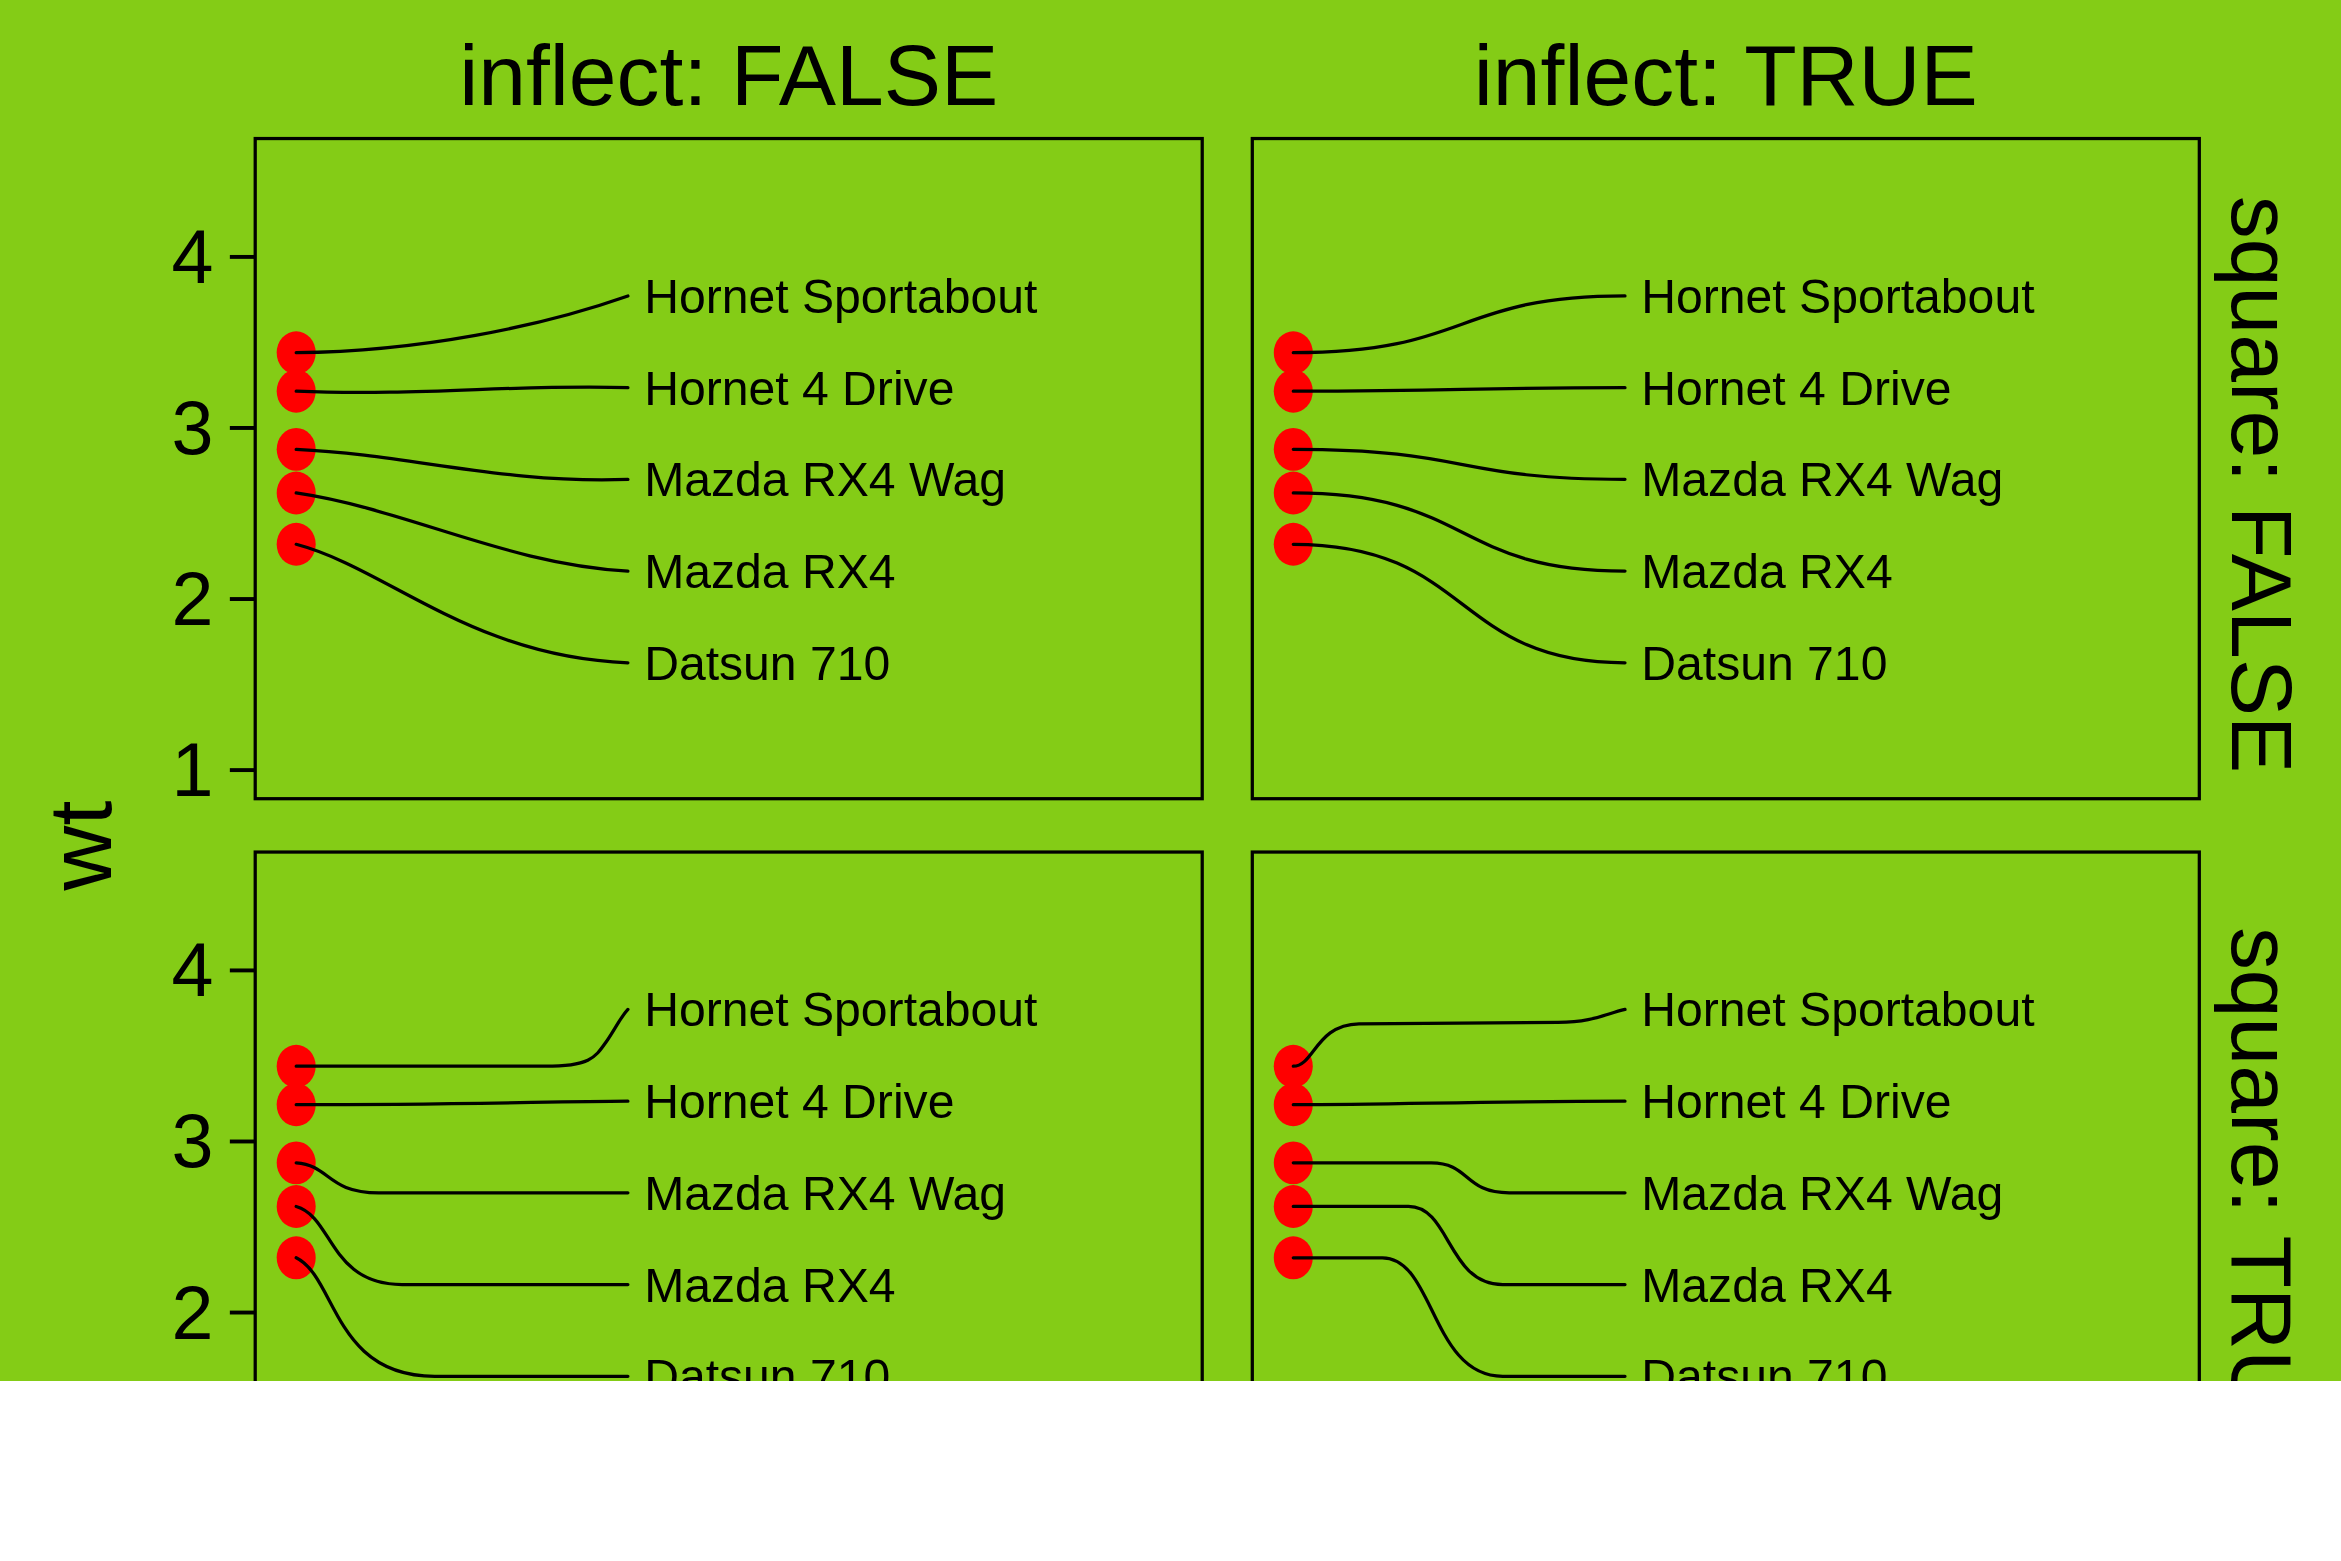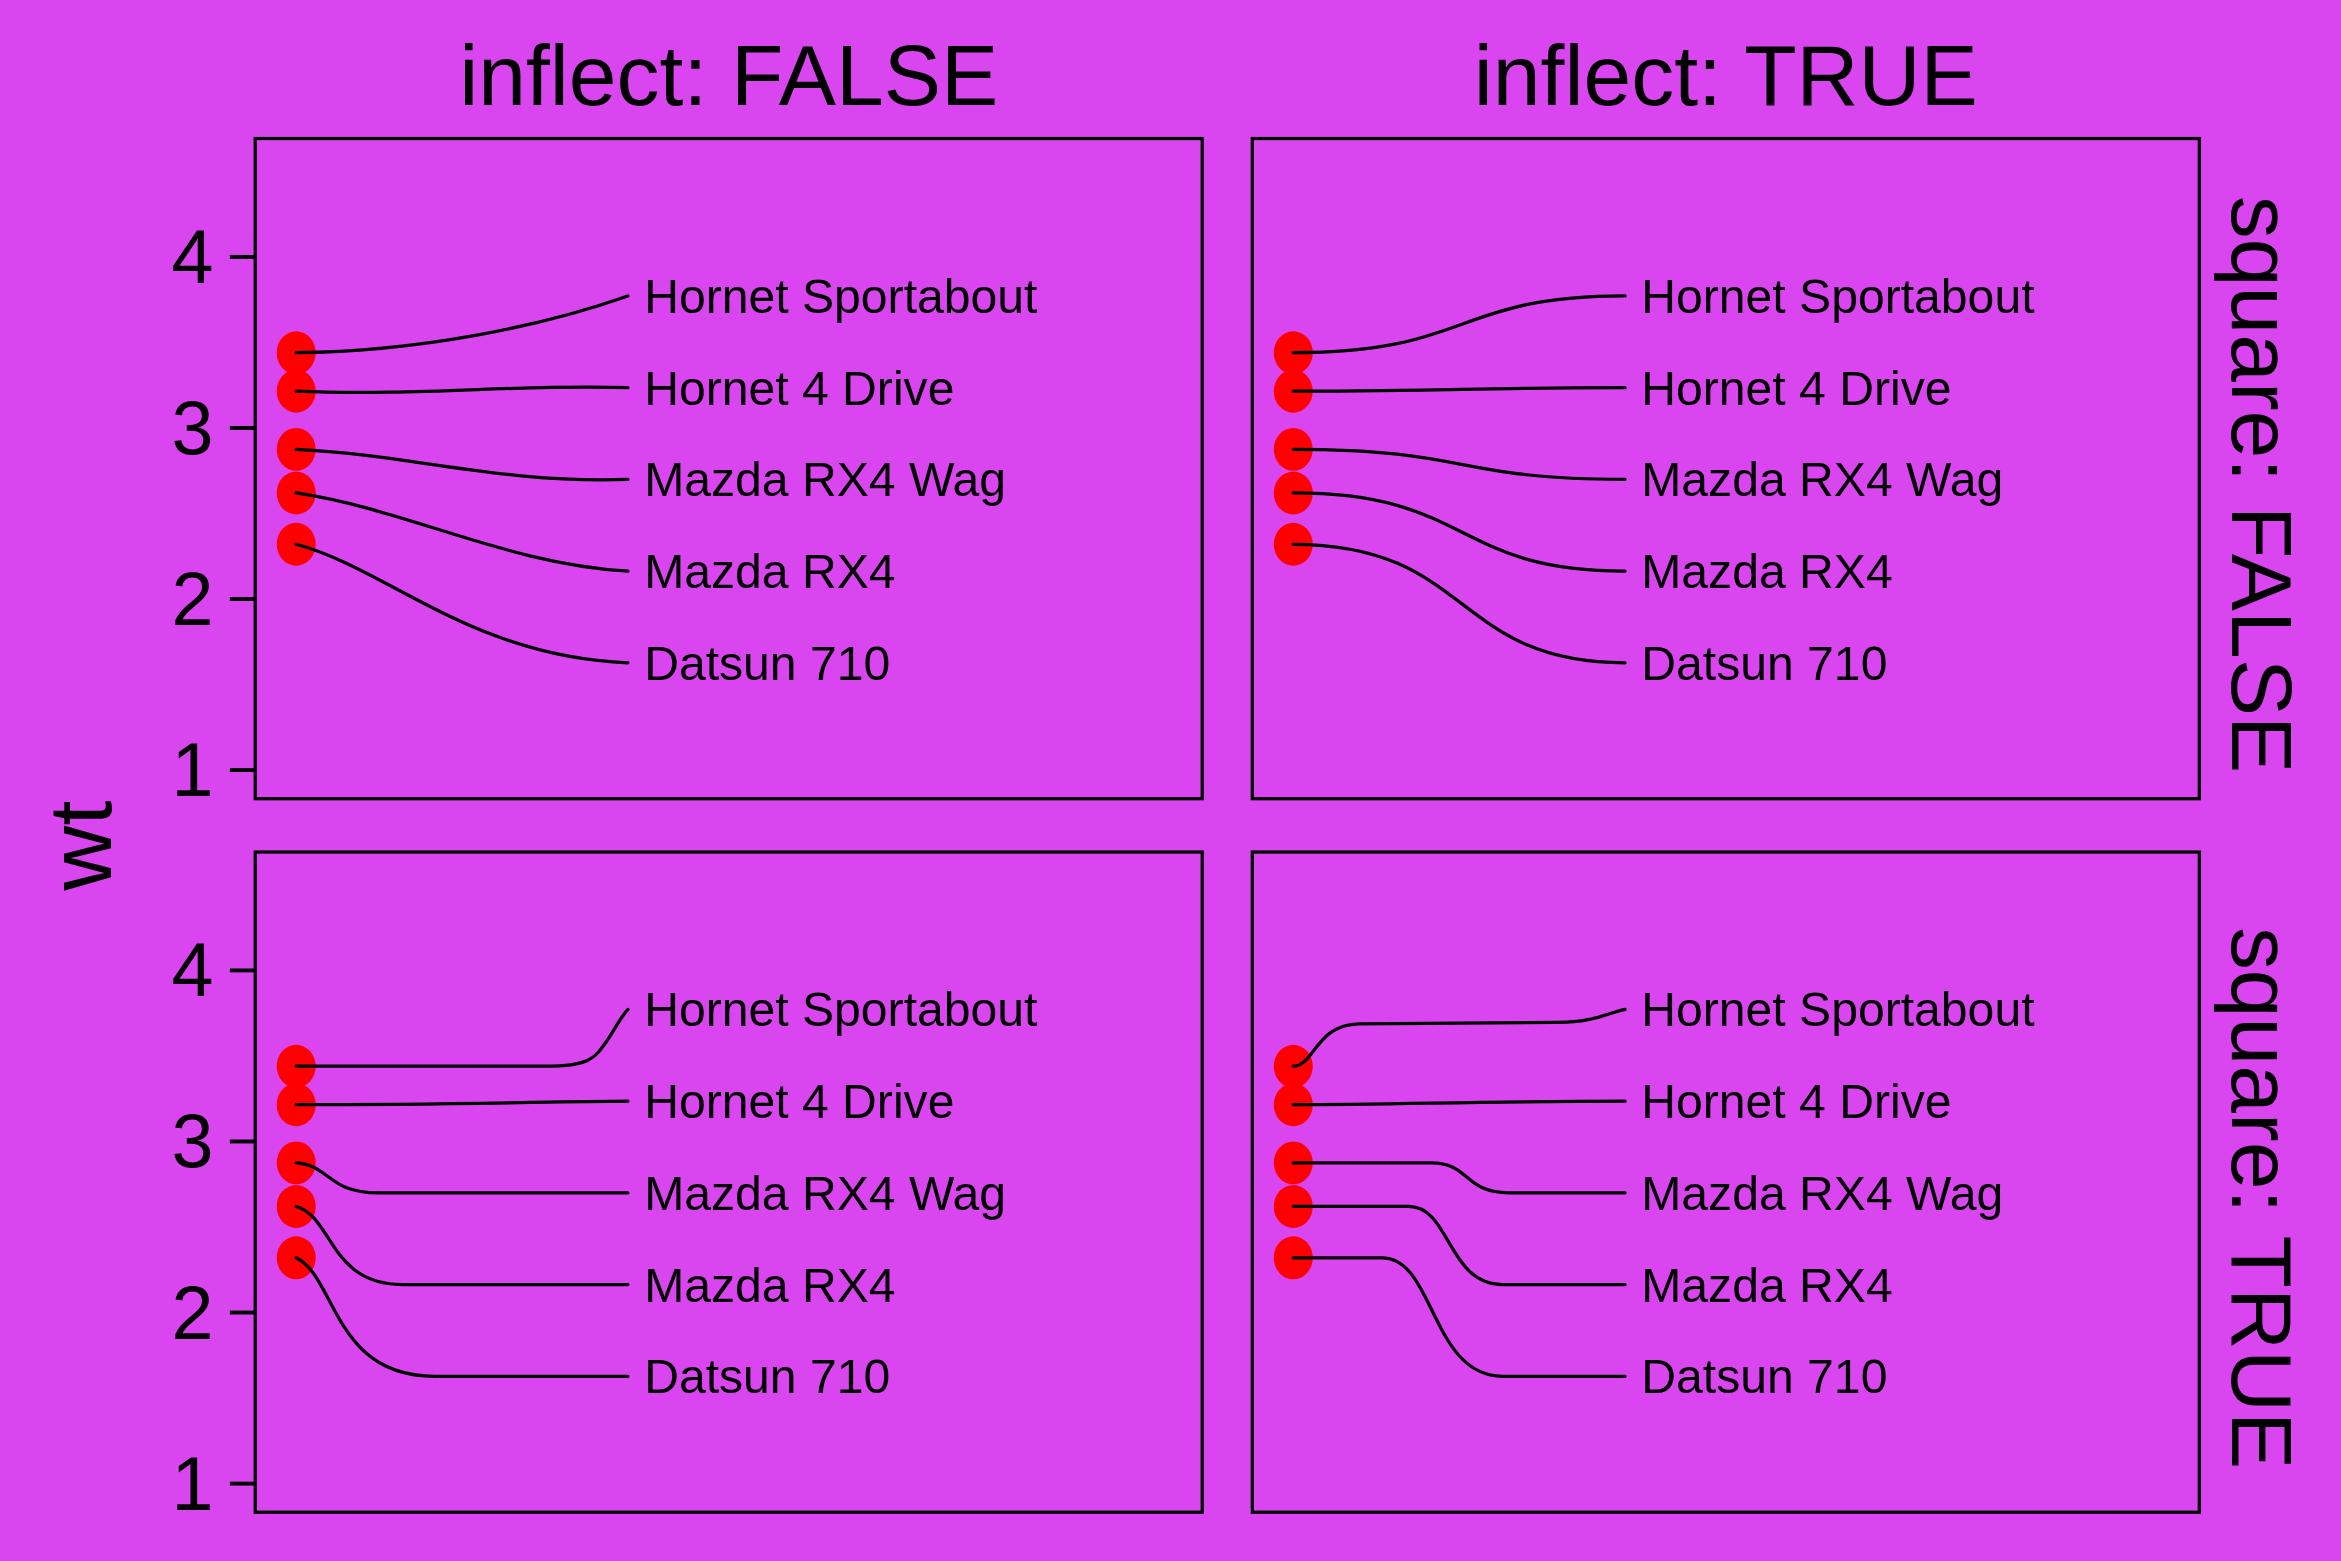--- a/index.html
+++ b/index.html
@@ -1,16 +1,16 @@
 <!DOCTYPE html>
 <html style="font-size:10.4px"><head>
 <meta charset="utf-8">
 <style>
   html,body{margin:0;padding:0;background:#ffffff;}
-  #figure{width:2342px;height:1561px;position:relative;background:#d946ef;}
+  #figure{width:2342px;height:1381px;position:relative;background:#84cc16;}
   svg{display:block;width:2342px;height:1561px;}
   text{fill:#000000;font-family:"Liberation Sans","DejaVu Sans",sans-serif;}
   .col-title{font-size:132px;}
   .strip-label{font-size:132px;}
   .axis-title{font-size:138px;}
   .tick-label{font-size:116px;}
   .pt-label{font-size:74px;}
 </style>
 </head>
 <body>

